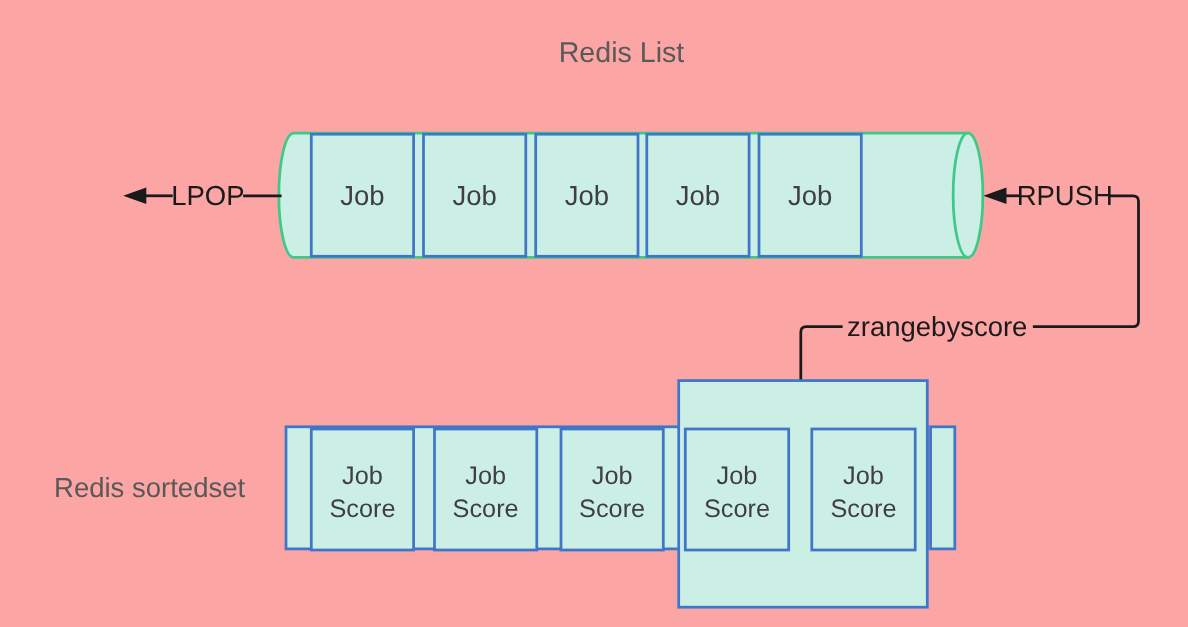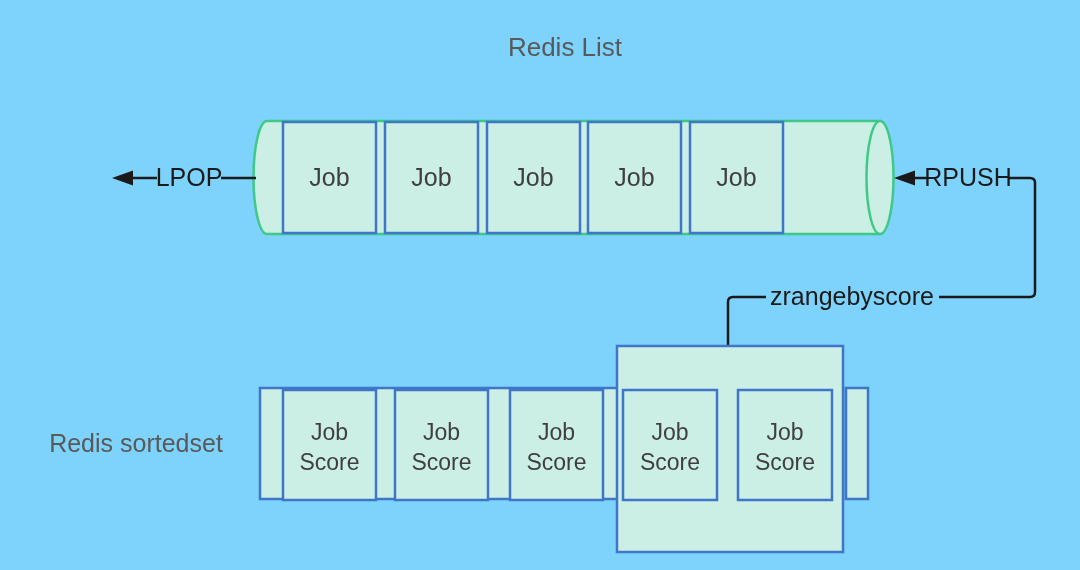--- a/index.html
+++ b/index.html
@@ -4,21 +4,21 @@
 <style>
   html, body {
     margin: 0;
     padding: 0;
     background: #ffffff;
   }
   .stage {
     position: relative;
     width: 1080px;
     height: 570px;
-    background: #7dd3fc;
+    background: #fca5a5;
     overflow: hidden;
   }
   svg { display: block; }
   text {
     font-family: "Liberation Sans", sans-serif;
   }
   .title-text {
     font-size: 26px;
     fill: #595959;
   }

